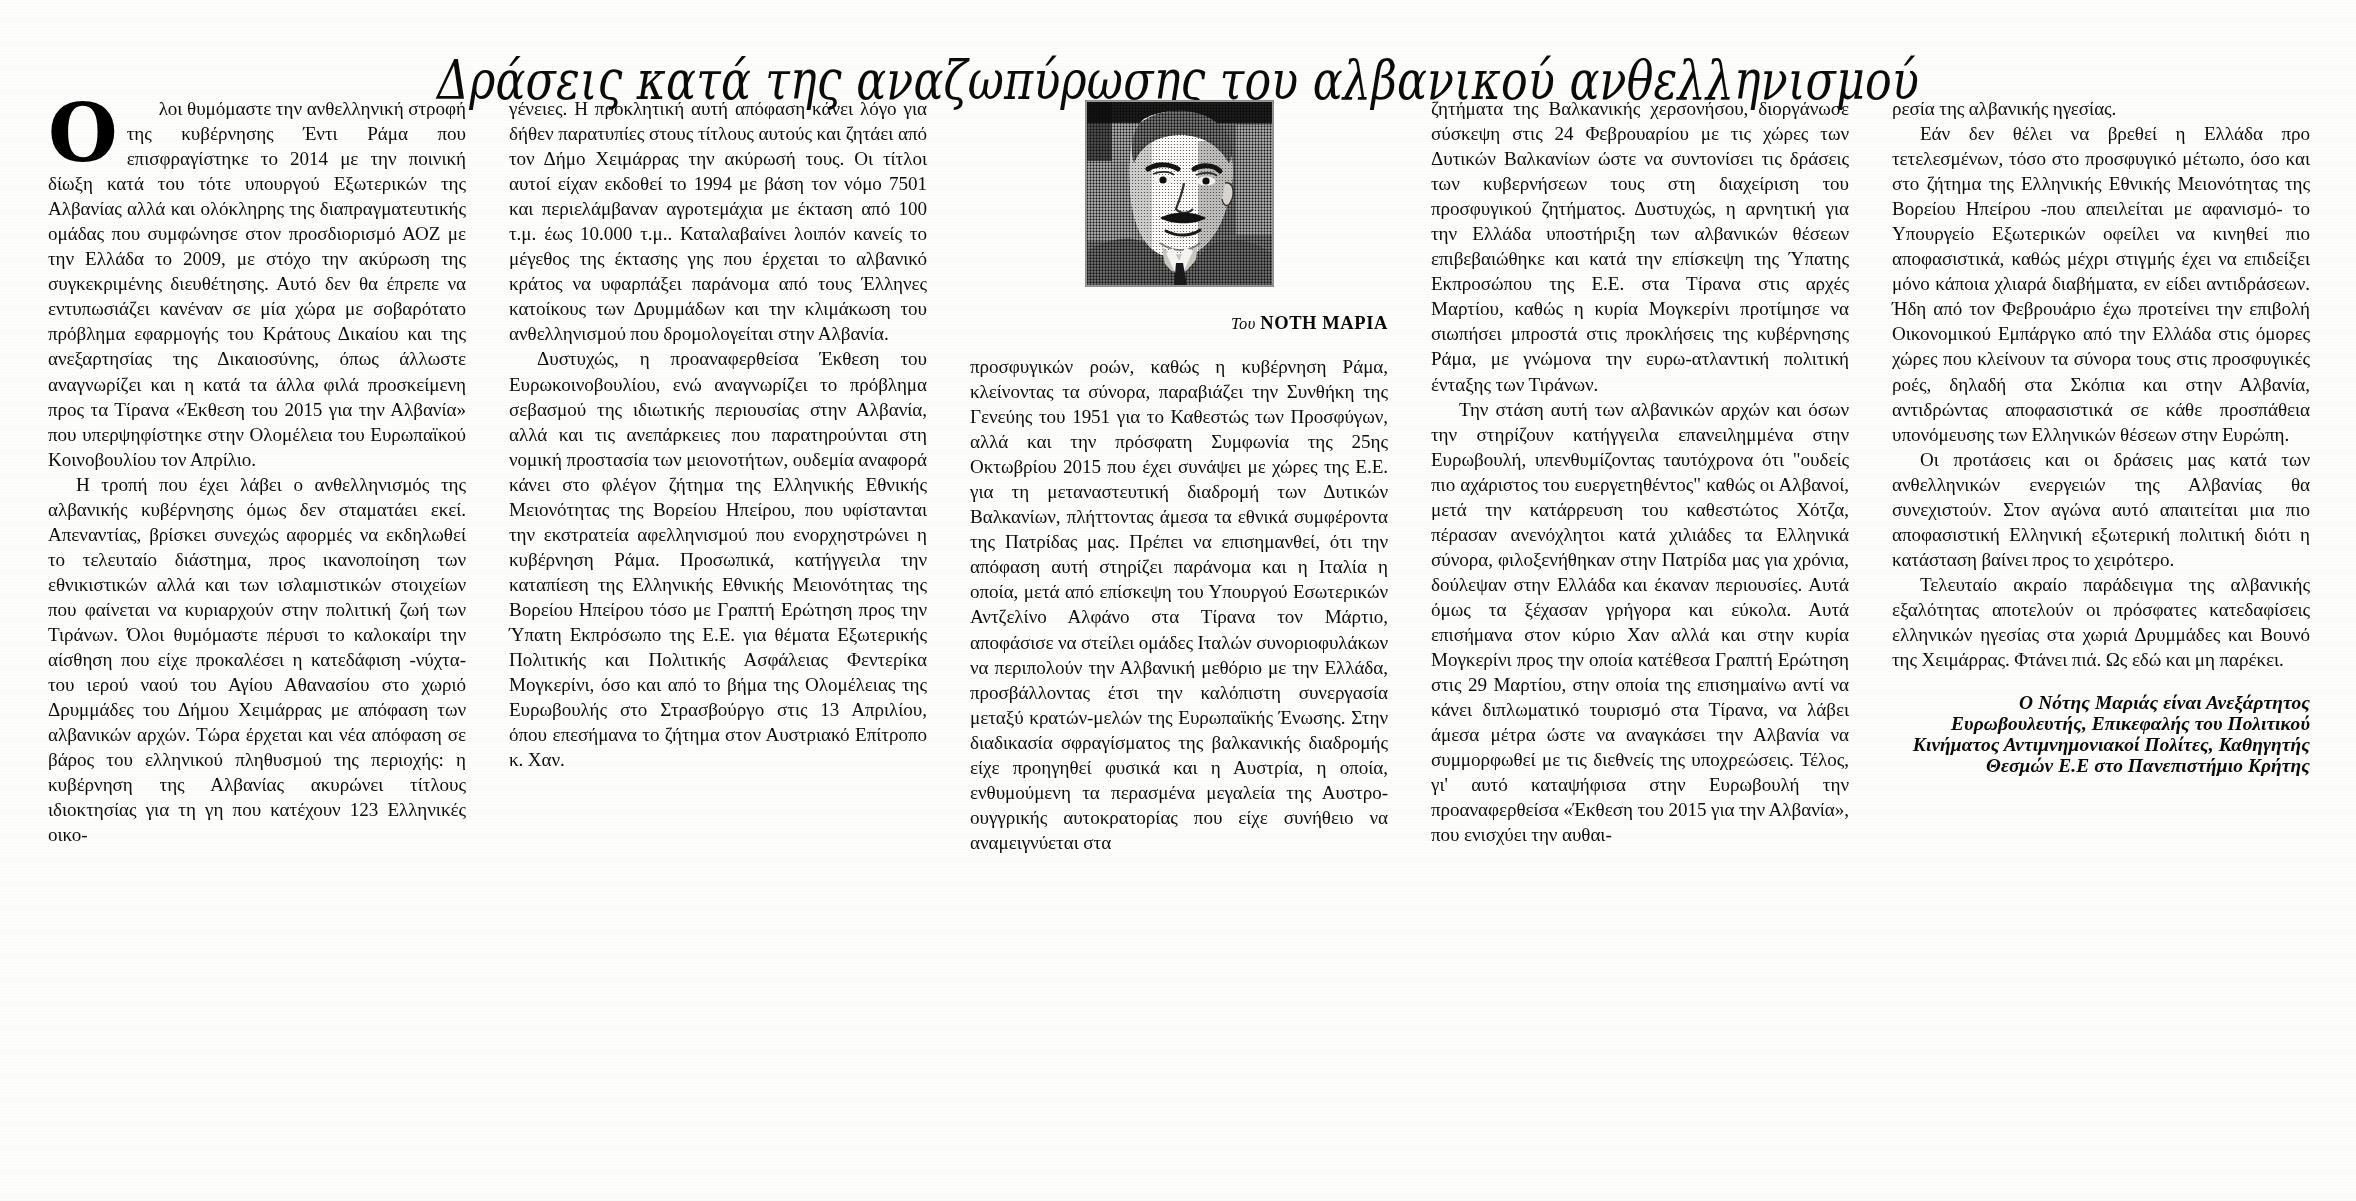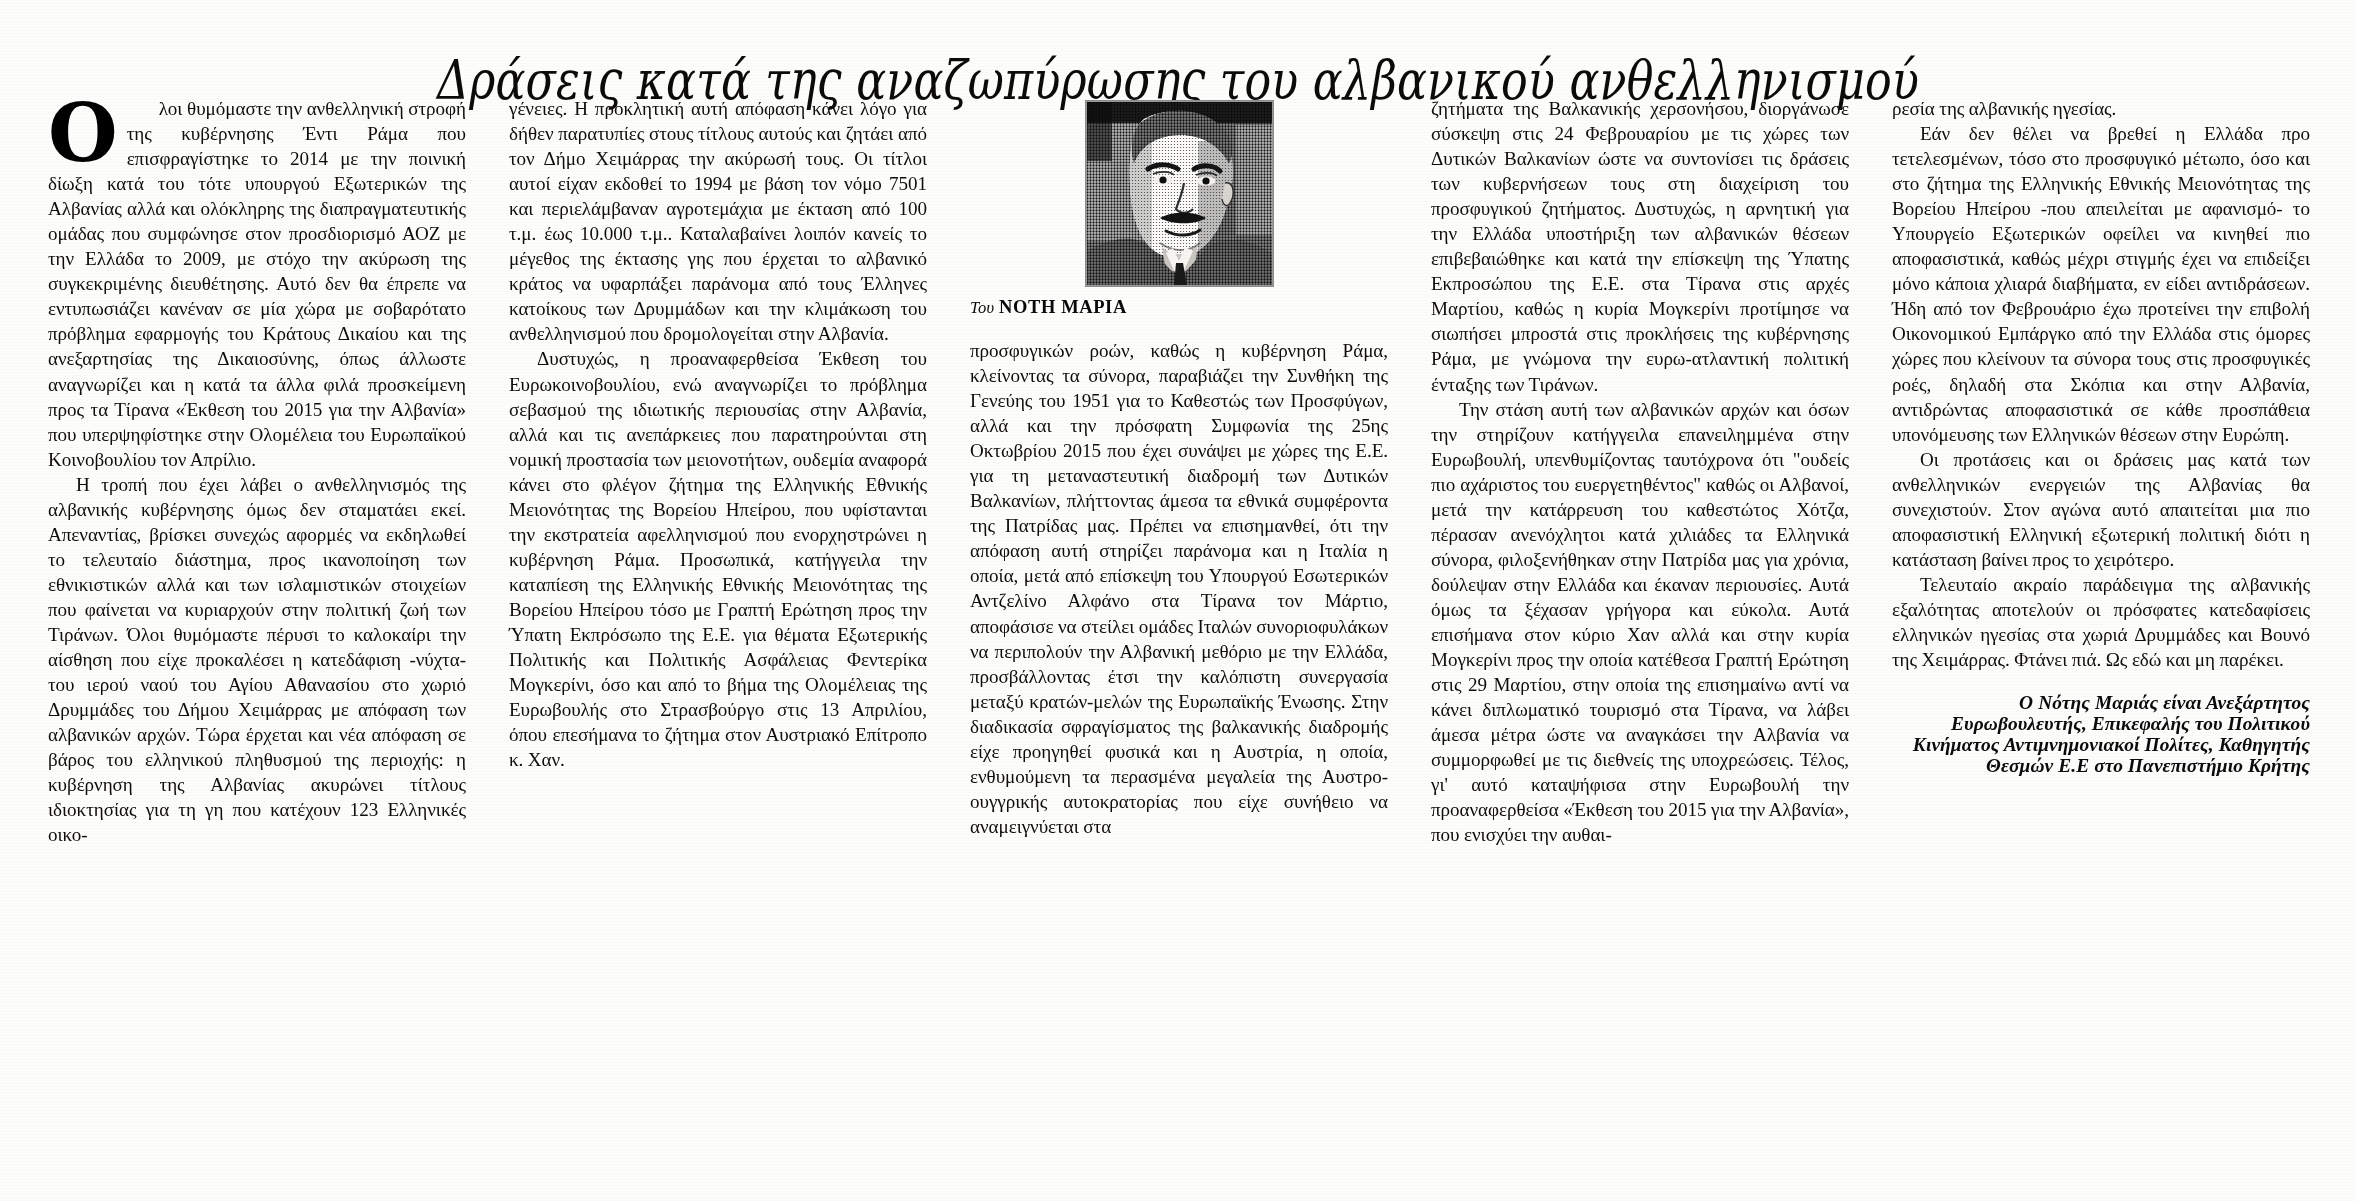--- a/index.html
+++ b/index.html
@@ -95,25 +95,25 @@
     width: 187px;
     height: 185px;
     margin: 0 auto;
     background: #0a0a0a;
     position: relative;
     overflow: hidden;
     border: 1px solid #8c8c8c;
   }
   .photo-frame svg { display: block; }
   .byline {
-    margin-top: 10px;
+    margin-top: 26px;
     font-size: 17.5px;
     line-height: 20px;
     letter-spacing: 0.3px;
-    text-align: left;
+    text-align: right;
     color: #0a0808;
   }
   .byline .pre {
     font-style: italic;
     font-weight: 400;
     font-size: 16.5px;
   }
   .byline .name {
     font-weight: 700;
     font-size: 18.5px;

